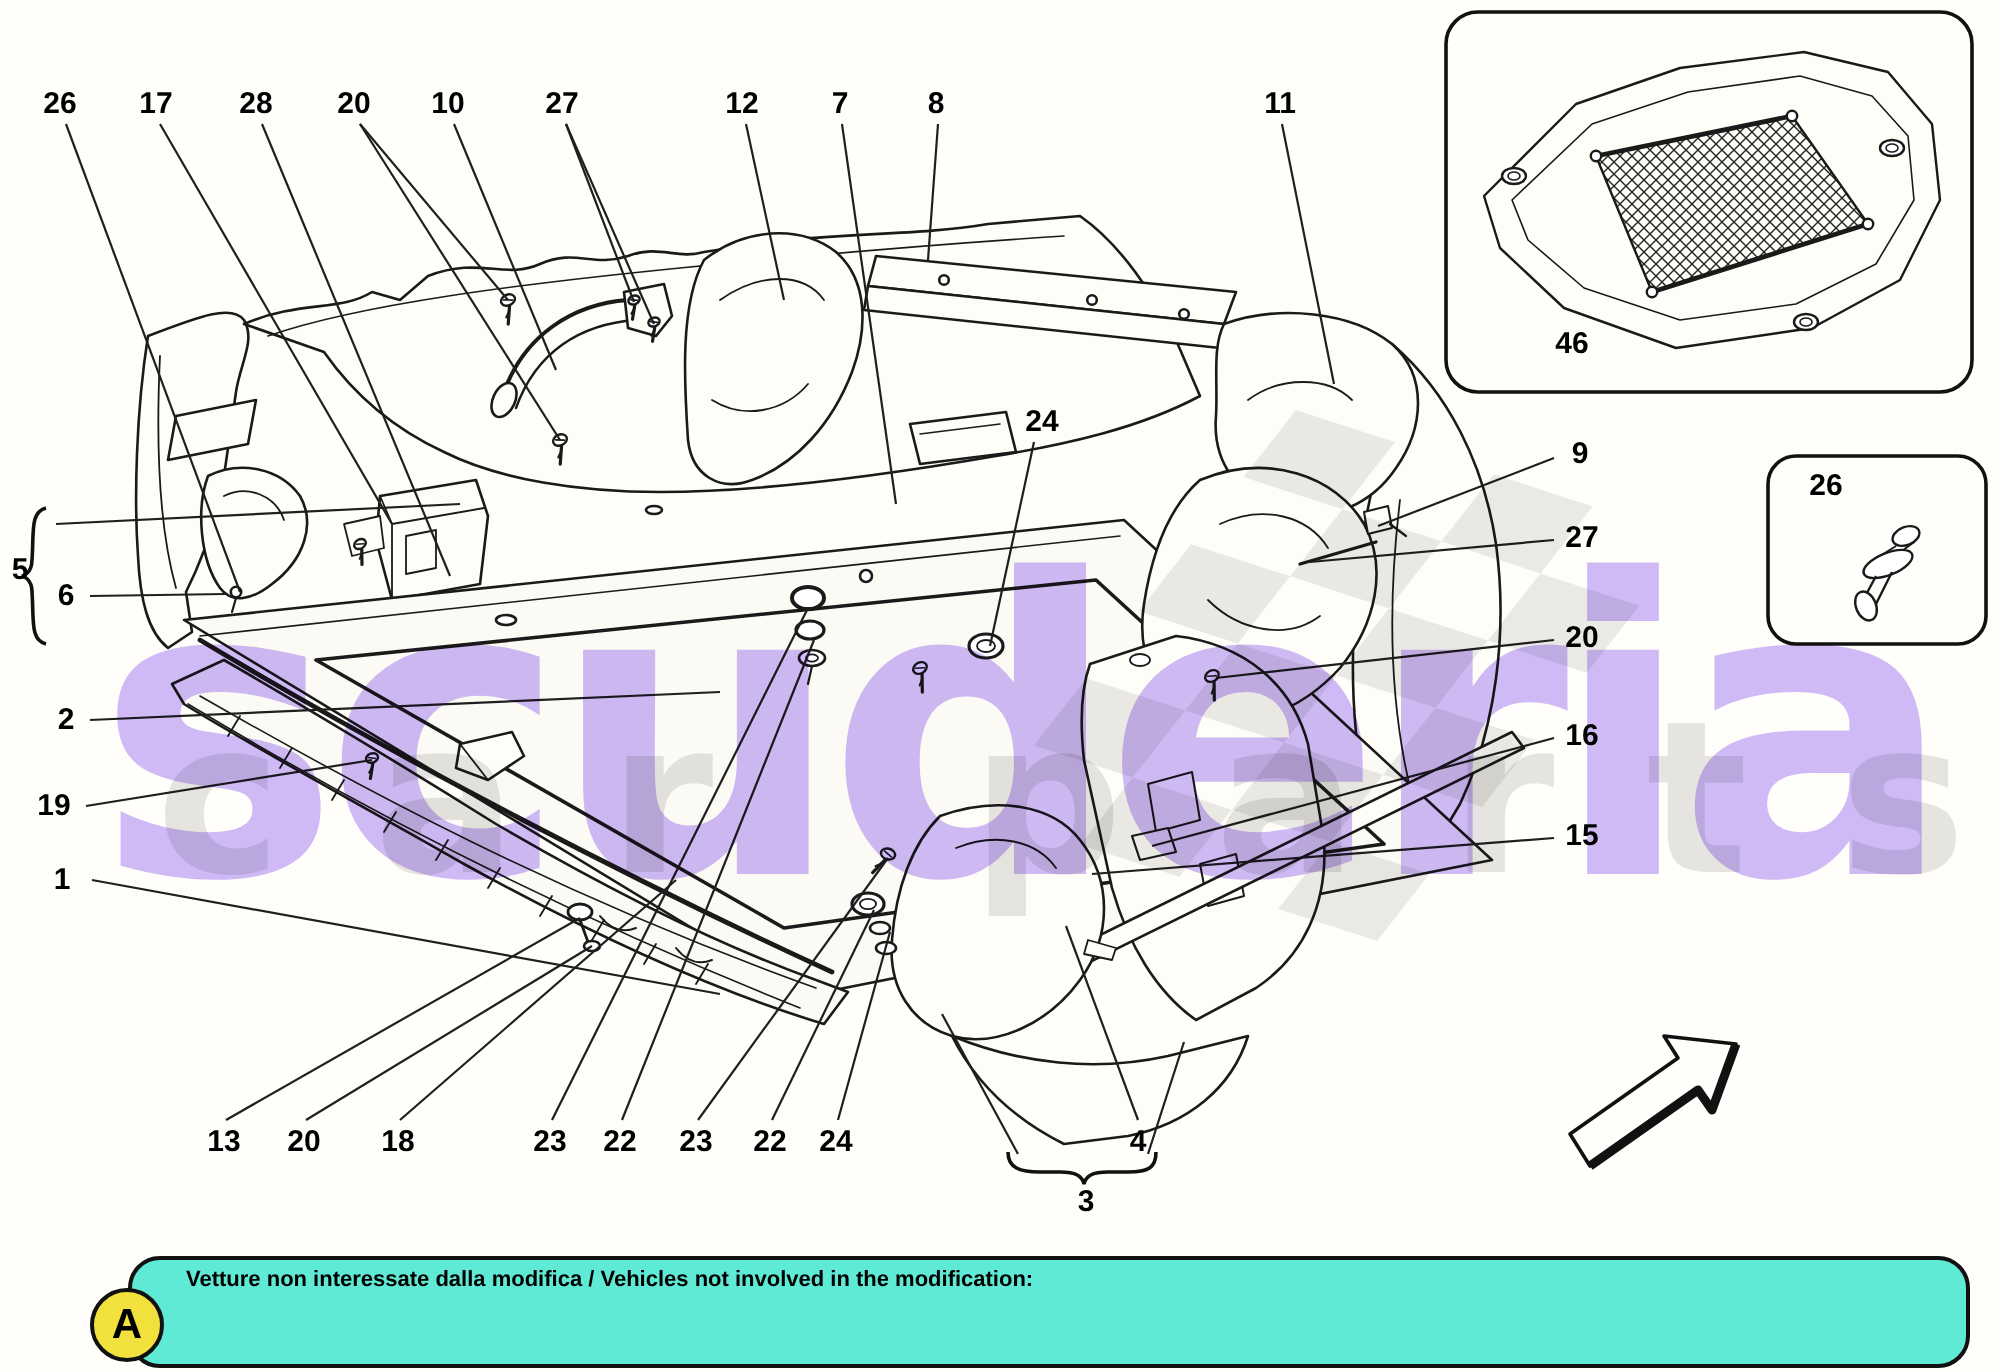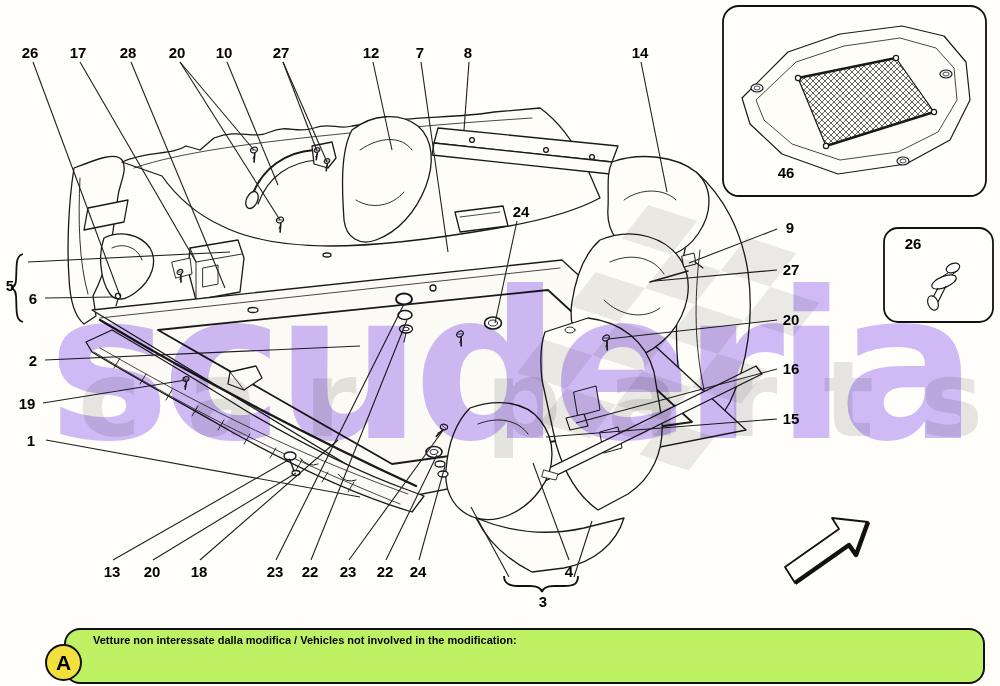--- a/index.html
+++ b/index.html
@@ -10,21 +10,21 @@
   .wm-brand{position:absolute;left:48px;top:248px;font:bold 205px "DejaVu Sans",sans-serif;
             letter-spacing:-8px;color:#8b5cf6;opacity:.42;mix-blend-mode:multiply;white-space:nowrap;
             pointer-events:none;}
   .wm-sub{position:absolute;left:78px;top:338px;font:bold 106px "DejaVu Sans",sans-serif;
           letter-spacing:46px;color:#dadada;opacity:.7;mix-blend-mode:multiply;white-space:nowrap;
           pointer-events:none;}
   svg.flag{position:absolute;left:0;top:0;mix-blend-mode:multiply;pointer-events:none;}
   .co{position:absolute;transform:translate(-50%,-50%);font:bold 15px "Liberation Sans",sans-serif;
       color:#000;white-space:nowrap;}
   .note{position:absolute;left:64px;top:628px;width:917px;height:52px;border:2px solid #111;
-        border-radius:16px;background:#bef264;}
+        border-radius:16px;background:#5eead4;}
   .note-text{position:absolute;left:27px;top:3px;width:880px;}
   .nl{font:bold 11px/15.5px "Liberation Sans",sans-serif;color:#000;white-space:nowrap;}
   .badge{position:absolute;left:45px;top:644px;width:33px;height:33px;border:2.5px solid #111;
          border-radius:50%;background:#f2e13c;text-align:center;
          font:bold 21px/33px "Liberation Sans",sans-serif;color:#000;}
 </style>
 </head>
 <body>
 
 <div class="stage">
@@ -278,21 +278,21 @@
 
 <div class="co" style="left:30px;top:52px">26</div>
 <div class="co" style="left:78px;top:52px">17</div>
 <div class="co" style="left:128px;top:52px">28</div>
 <div class="co" style="left:177px;top:52px">20</div>
 <div class="co" style="left:224px;top:52px">10</div>
 <div class="co" style="left:281px;top:52px">27</div>
 <div class="co" style="left:371px;top:52px">12</div>
 <div class="co" style="left:420px;top:52px">7</div>
 <div class="co" style="left:468px;top:52px">8</div>
-<div class="co" style="left:640px;top:52px">14</div>
+<div class="co" style="left:640px;top:52px">11</div>
 
 <div class="co" style="left:10px;top:285px">5</div>
 <div class="co" style="left:33px;top:298px">6</div>
 <div class="co" style="left:33px;top:360px">2</div>
 <div class="co" style="left:27px;top:403px">19</div>
 <div class="co" style="left:31px;top:440px">1</div>
 
 <div class="co" style="left:112px;top:571px">13</div>
 <div class="co" style="left:152px;top:571px">20</div>
 <div class="co" style="left:199px;top:571px">18</div>

